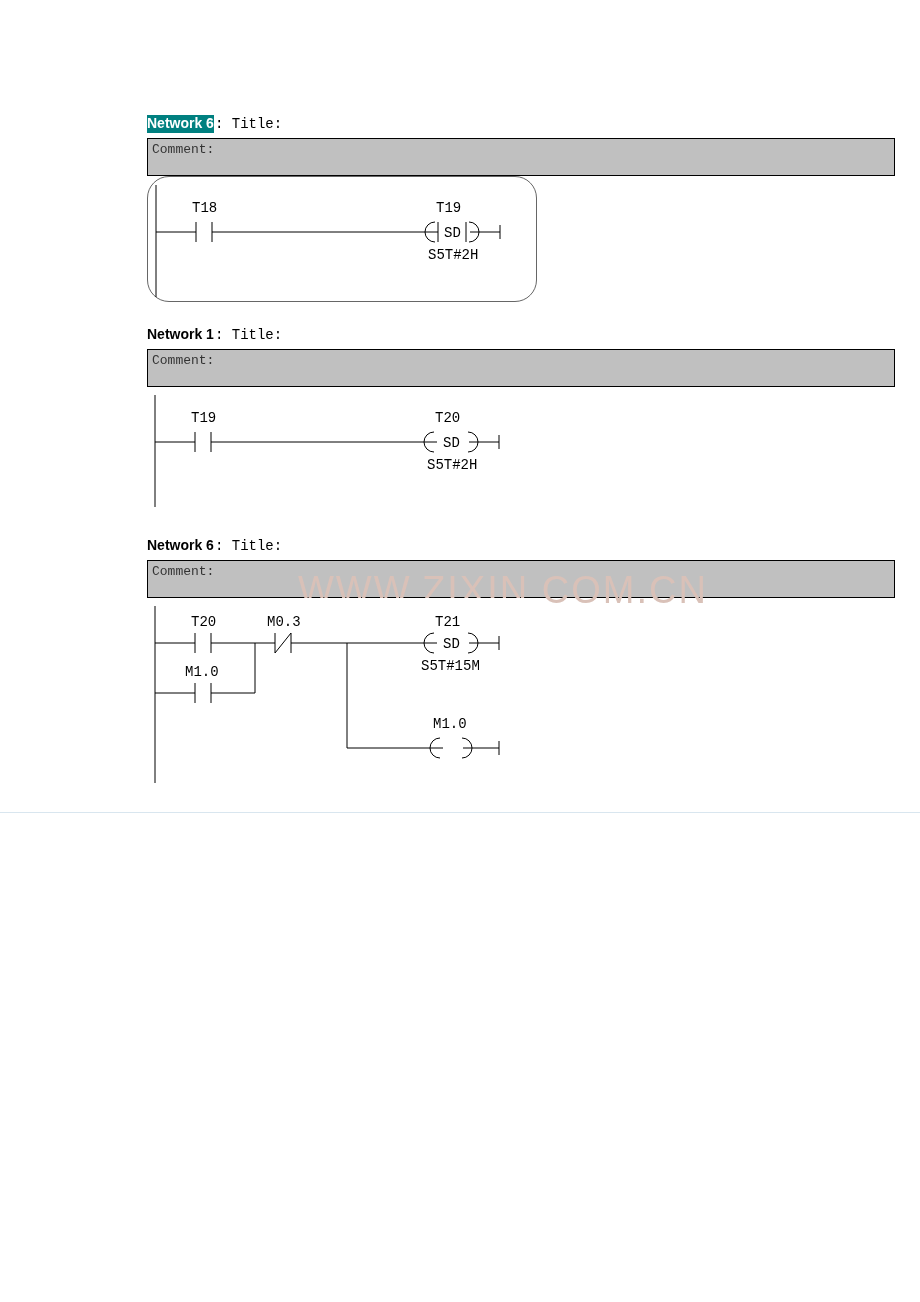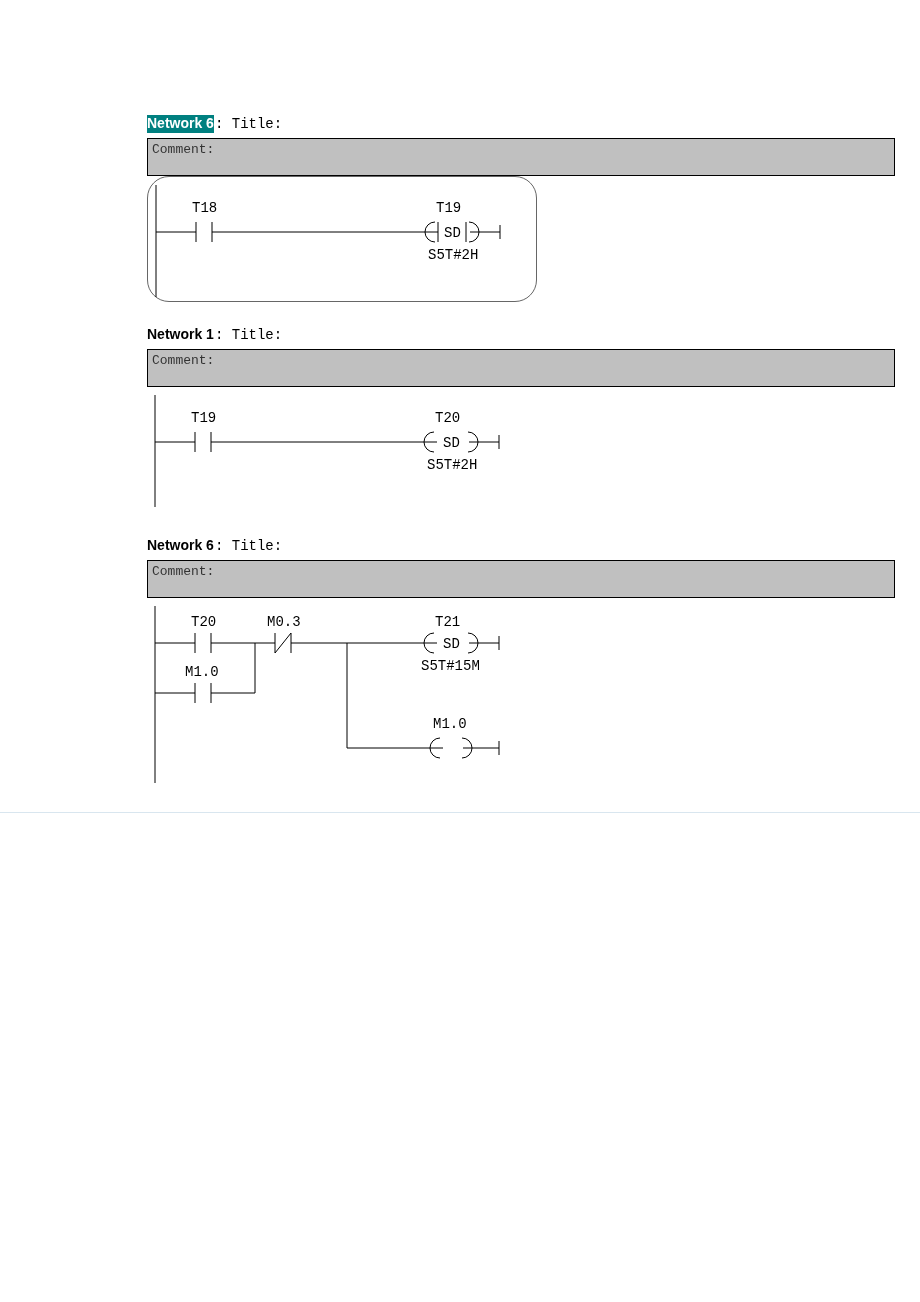--- a/index.html
+++ b/index.html
@@ -148,20 +148,21 @@
       </svg>
     </div>
   </div>
 
   <div class="network-block">
     <div class="network-header">
       <span class="net-label">Network 6</span><span class="net-title">: Title:</span>
     </div>
     <div class="comment-box" style="position:relative;">
       <span>Comment:</span>
+      <span class="watermark">WWW.ZIXIN.COM.CN</span>
     </div>
     <div class="ladder-outer ladder-n8" style="border:none;">
       <svg width="390" height="190">
 
         <line class="wire" x1="8" y1="8" x2="8" y2="185"></line>
 
         <line class="wire" x1="8" y1="45" x2="48" y2="45"></line>
 
         <line class="wire" x1="48" y1="35" x2="48" y2="55"></line>
         <line class="wire" x1="64" y1="35" x2="64" y2="55"></line>

